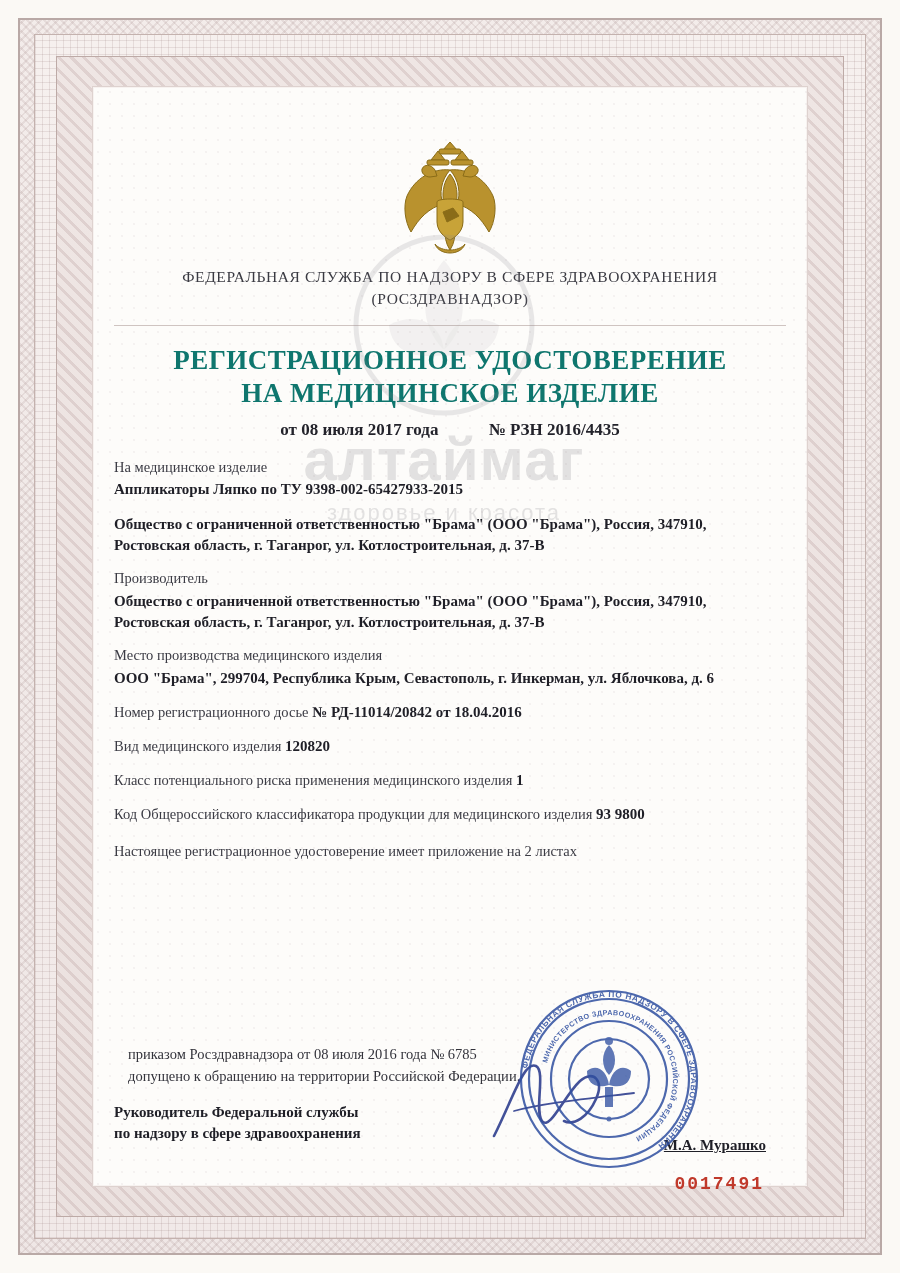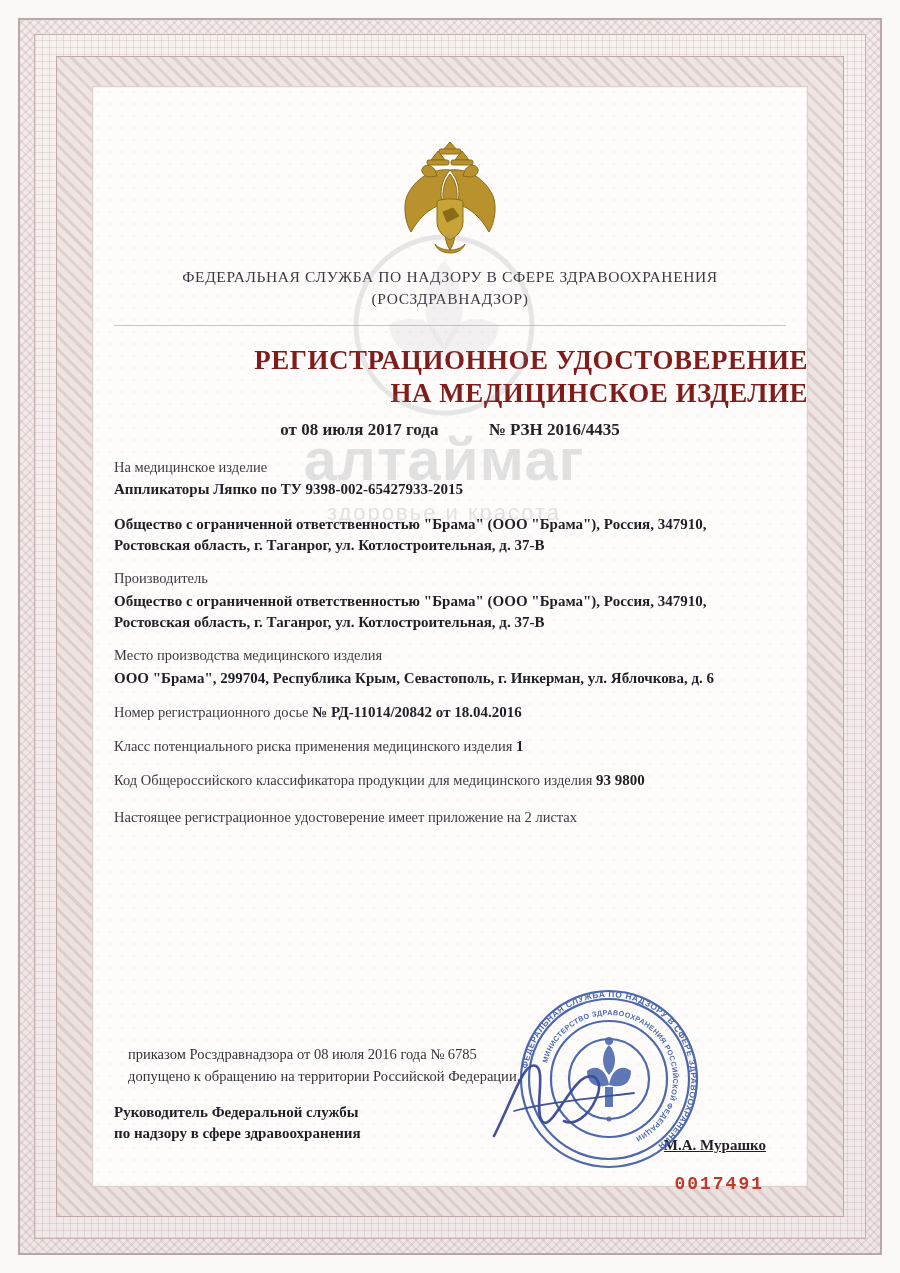--- a/index.html
+++ b/index.html
@@ -85,25 +85,25 @@
   }
   .agency .line2 { display: block; text-align: center; }
 
   .rule {
     height: 1px;
     background: #cfc4c1;
     margin: 14px 22px 0 22px;
   }
 
   .title {
-    text-align: right;
+    text-align: center;
     font-weight: bold;
     font-size: 27px;
     letter-spacing: .5px;
-    color: #7f1d1d;
+    color: #0f766e;
     margin-top: 18px;
     line-height: 1.22;
   }
   .title .l2 { display: block; }
 
   .subtitle {
     text-align: center;
     margin-top: 10px;
     font-size: 17px;
     font-weight: bold;
@@ -315,20 +315,24 @@
       <div class="field">
         <div class="flabel">Место производства медицинского изделия</div>
         <div class="fvalue">ООО "Брама", 299704, Республика Крым, Севастополь, г. Инкерман, ул. Яблочкова, д. 6</div>
       </div>
 
       <div class="inline">
         <span>Номер регистрационного досье</span>
         <b>№ РД-11014/20842 от 18.04.2016</b>
       </div>
 
+      <div class="inline">
+        <span>Вид медицинского изделия</span>
+        <b>120820</b>
+      </div>
 
       <div class="inline">
         <span>Класс потенциального риска применения медицинского изделия</span>
         <b>1</b>
       </div>
 
       <div class="inline">
         <span>Код Общероссийского классификатора продукции для медицинского изделия</span>
         <b>93 9800</b>
       </div>

